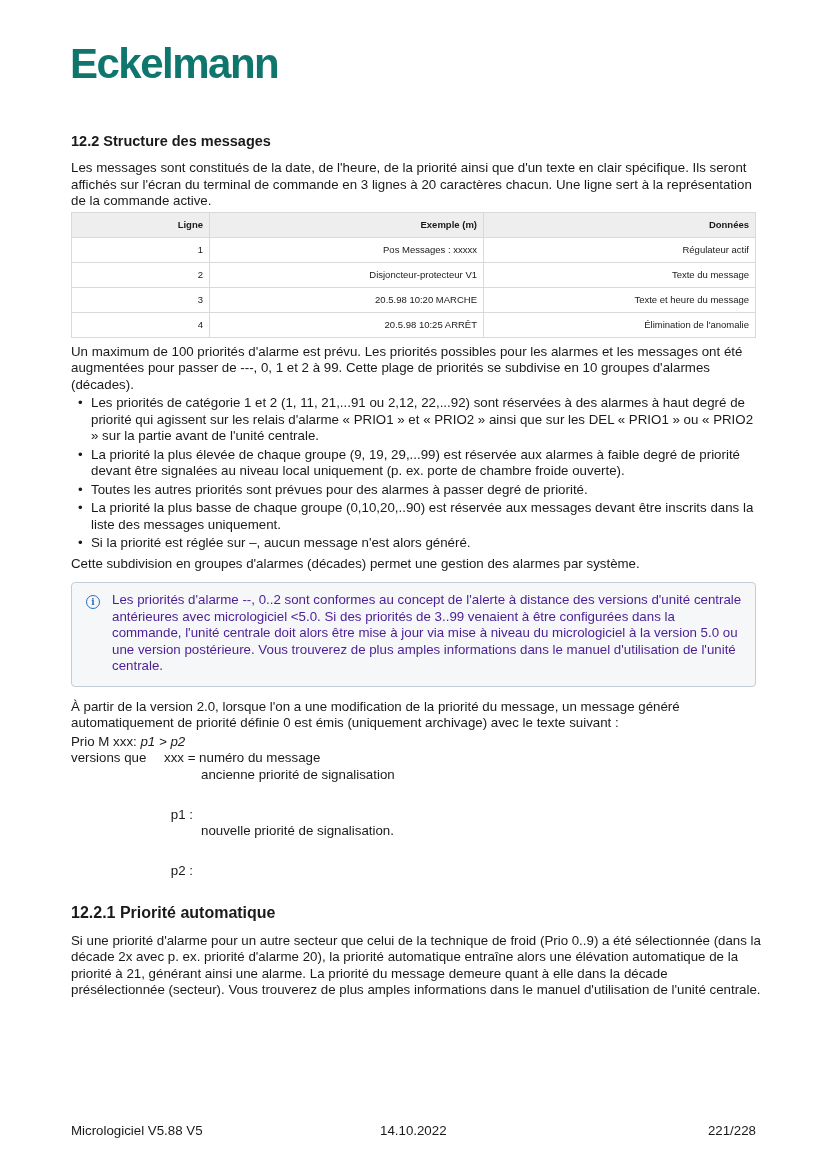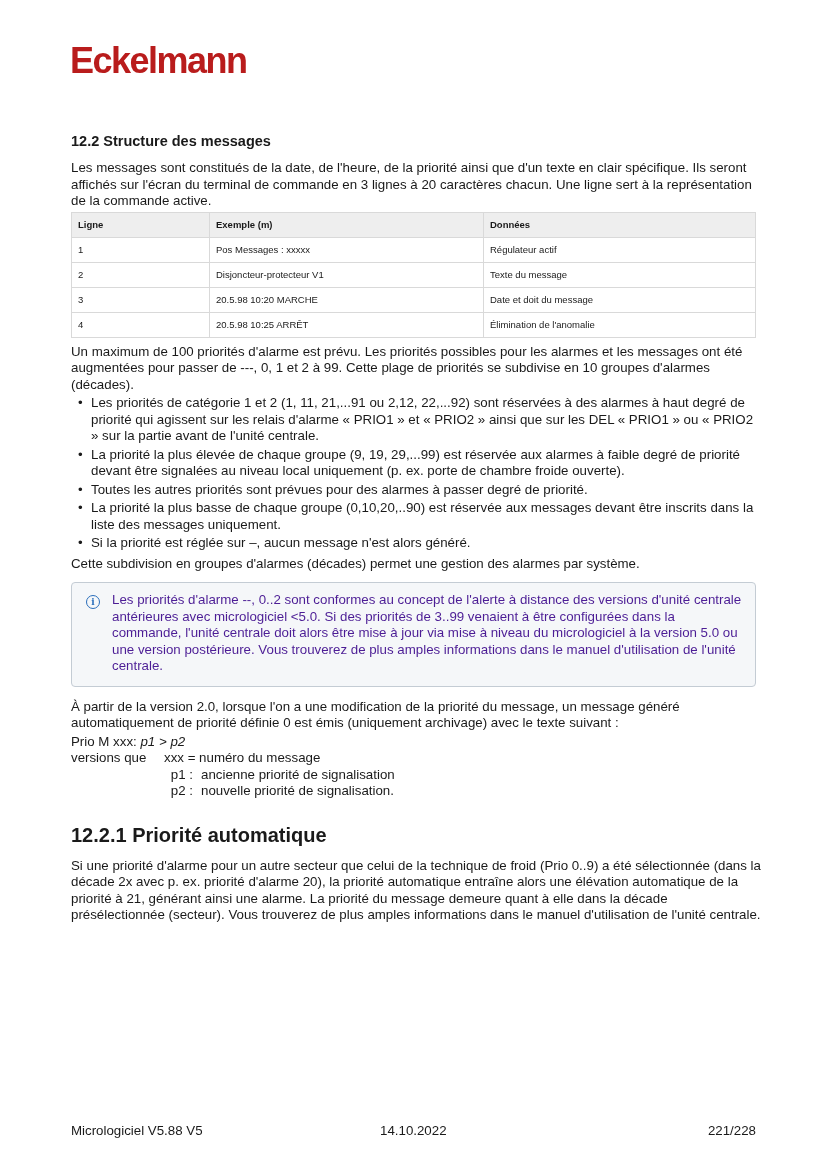--- a/index.html
+++ b/index.html
@@ -3,31 +3,31 @@
 <meta charset="utf-8">
 <style>
   html, body { margin: 0; padding: 0; background: #ffffff; }
   body {
     width: 827px; height: 1169px; position: relative; overflow: hidden;
     font-family: "Liberation Sans", sans-serif; color: #1a1a1a;
   }
   .logo {
     position: absolute; left: 70px; top: 40px;
     font-family: "Liberation Sans", sans-serif; font-weight: bold;
-    font-size: 36px; letter-spacing: -1.5px; color: #b91c1c;
+    font-size: 42px; letter-spacing: -1.5px; color: #0f766e;
   }
   .content { position: absolute; left: 71px; top: 133px; width: 690px; }
   h2 { font-size: 14.5px; font-weight: bold; margin: 0 0 11px 0; }
-  h3 { font-size: 20px; font-weight: bold; margin: 0 0 11px 0; }
+  h3 { font-size: 16px; font-weight: bold; margin: 0 0 11px 0; }
   p { font-size: 13.3px; line-height: 16.5px; margin: 0 0 2px 0; }
   table {
     border-collapse: collapse; width: 685px; font-size: 9.5px; margin: 0 0 6px 0;
   }
   th, td {
-    border: 1px solid #d9d9d9; text-align: left; padding: 0 6px; height: 24px;
+    border: 1px solid #d9d9d9; text-align: right; padding: 0 6px; height: 24px;
   }
   th { background: #eeeeee; font-weight: bold; }
   td.c1, th.c1 { width: 125px; }
   td.c2, th.c2 { width: 261px; }
   ul { margin: 0 0 4px 0; padding: 0 0 0 20px; list-style: none; }
   ul li { font-size: 13.3px; line-height: 16.5px; position: relative; margin-bottom: 2px; }
   ul li::before { content: "•"; position: absolute; left: -13px; }
   .note {
     margin: 10px 0 12px 0; border: 1px solid #c4ccd4; border-radius: 4px;
     background: #f5f7f9; padding: 9px 12px 9px 40px; position: relative;
@@ -36,21 +36,21 @@
   .note p { color: #4c1d95; }
   .note .info-icon {
     position: absolute; left: 14px; top: 12px; width: 12px; height: 12px;
     border: 1.5px solid #2a6ebb; border-radius: 50%; color: #2a6ebb;
     font-size: 9px; font-weight: bold; text-align: center; line-height: 12px;
     font-family: "DejaVu Serif", serif;
   }
   .formula { font-size: 13.3px; line-height: 16.5px; }
   .def-row { font-size: 13.3px; line-height: 16.5px; display: flex; }
   .def-row .k { width: 93px; }
-  .def-row .k2 { width: 130px; text-align: right; padding-right: 8px; box-sizing: border-box; }
+  .def-row .k2 { width: 130px; text-align: right; padding-right: 8px; box-sizing: border-box; margin-top: 40px; }
   .section2 { margin-top: 24px; }
   .footer {
     position: absolute; top: 1123px; left: 71px; width: 685px;
     font-size: 13.3px; display: flex; justify-content: space-between;
   }
   .footer .mid { position: absolute; left: 309px; }
 </style>
 </head>
 <body>
 
@@ -75,21 +75,21 @@
         <td>Régulateur actif</td>
       </tr>
       <tr>
         <td class="c1">2</td>
         <td class="c2">Disjoncteur-protecteur V1</td>
         <td>Texte du message</td>
       </tr>
       <tr>
         <td class="c1">3</td>
         <td class="c2">20.5.98 10:20 MARCHE</td>
-        <td>Date et doit du message</td>
+        <td>Texte et heure du message</td>
       </tr>
       <tr>
         <td class="c1">4</td>
         <td class="c2">20.5.98 10:25 ARRÊT</td>
         <td>Élimination de l'anomalie</td>
       </tr>
     </tbody>
   </table>
 
   <p>Un maximum de 100 priorités d'alarme est prévu. Les priorités possibles pour les alarmes et les messages ont été augmentées pour passer de ---, 0, 1 et 2 à 99. Cette plage de priorités se subdivise en 10 groupes d'alarmes (décades).</p>

